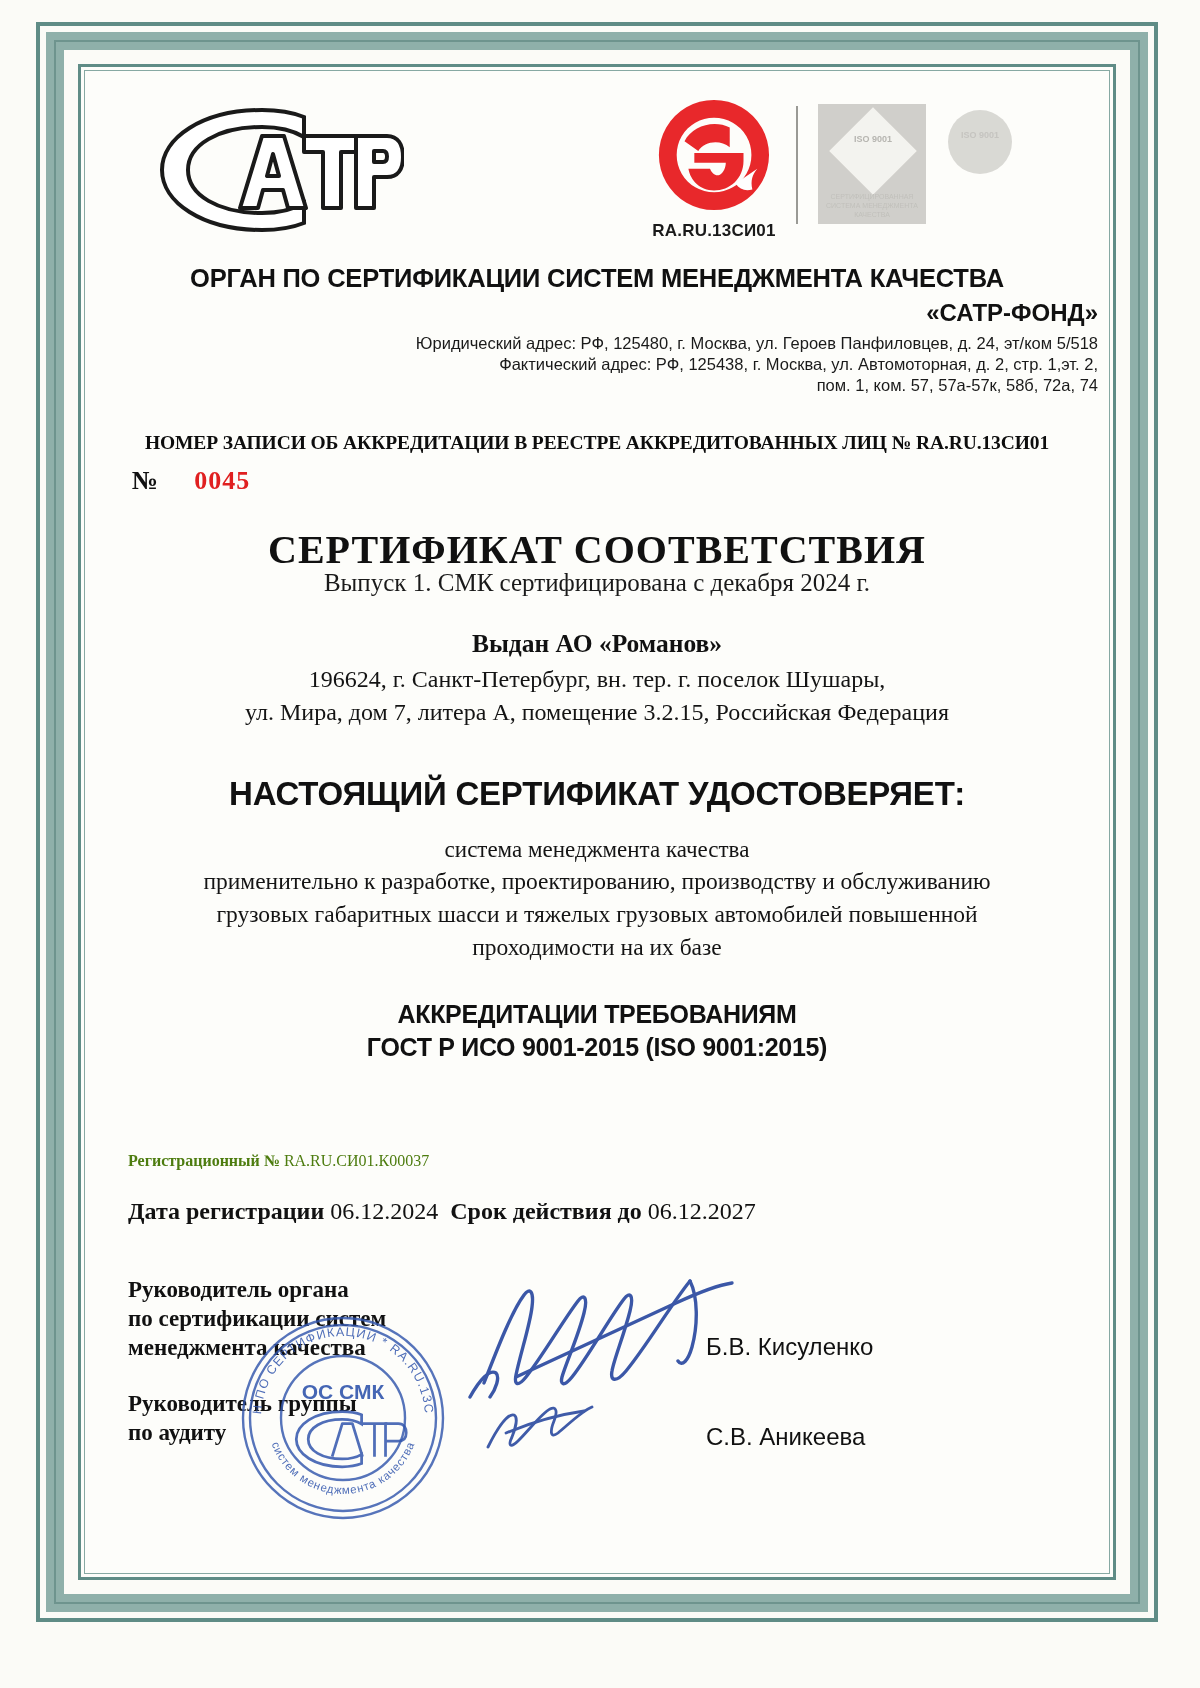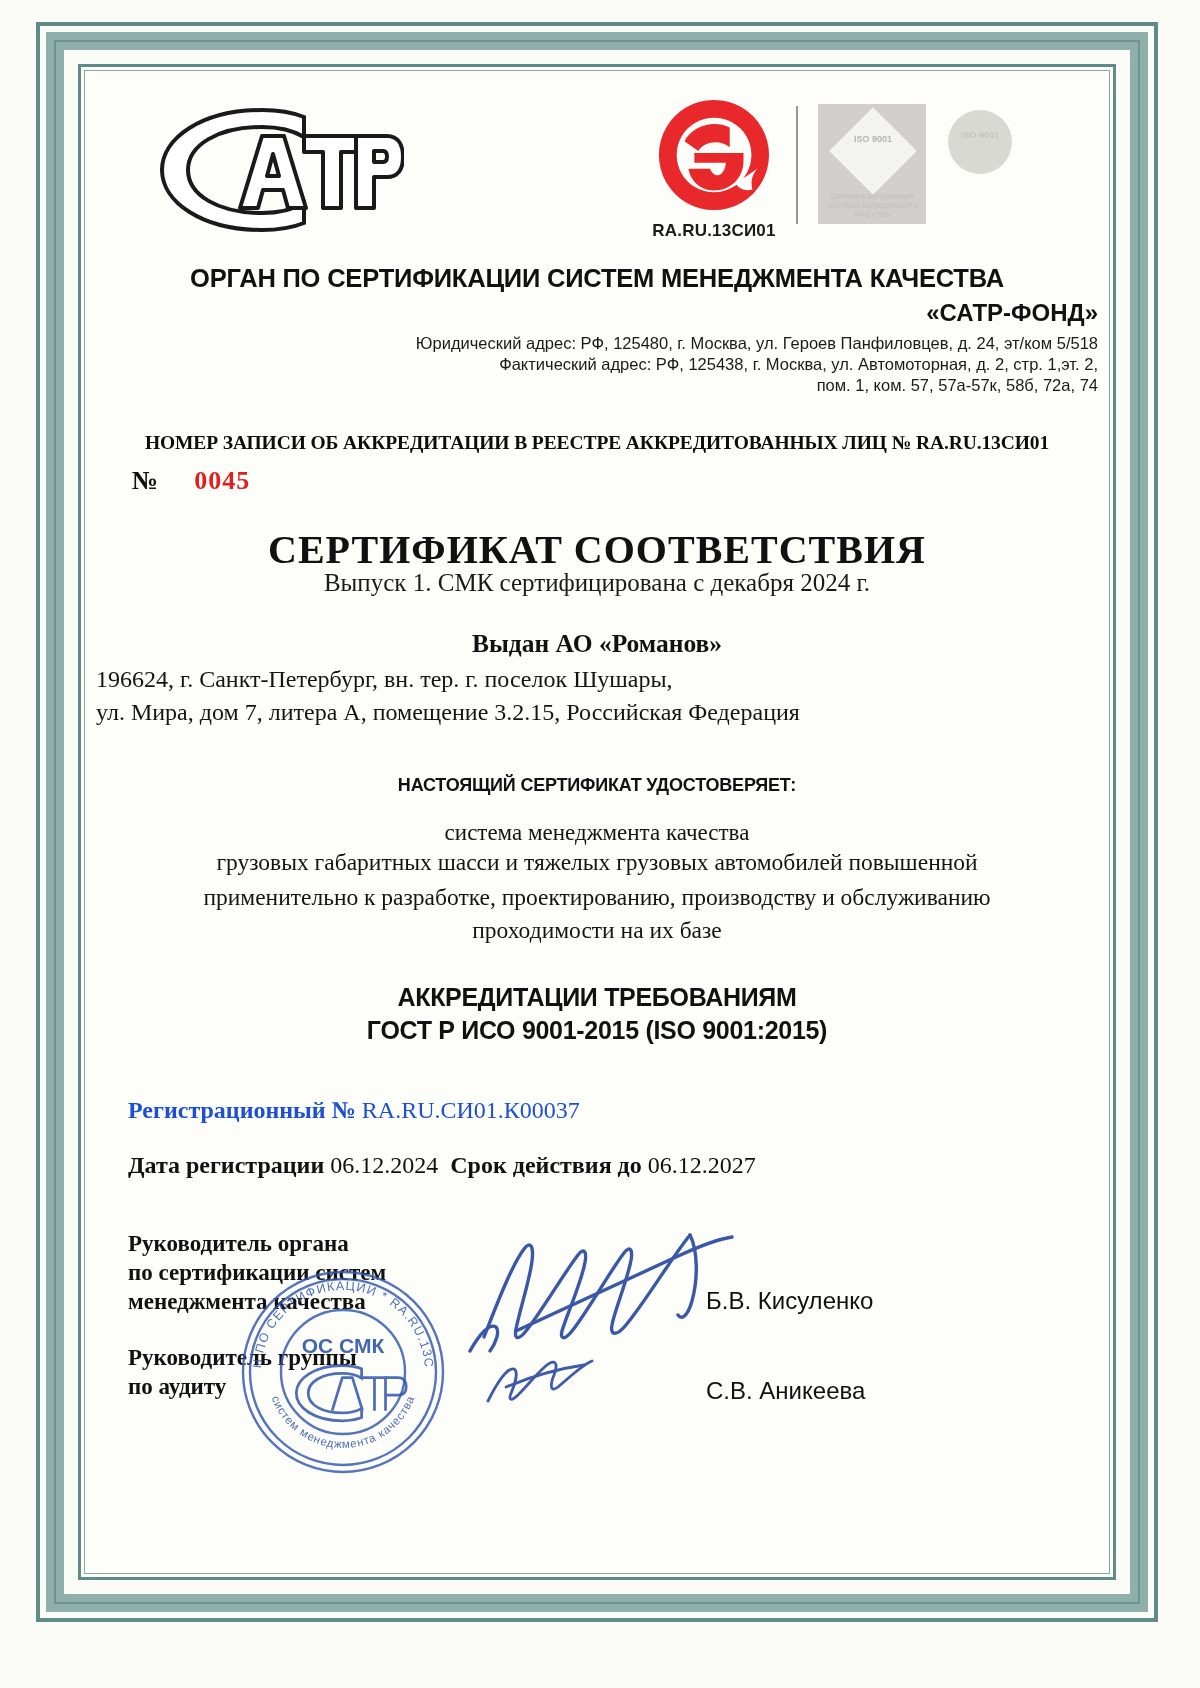--- a/index.html
+++ b/index.html
@@ -223,32 +223,33 @@
 
   .issued-to {
     text-align: center;
     font-family: "Liberation Serif", serif;
     font-weight: bold;
     font-size: 25.5px;
     color: #111;
     margin-top: 32px;
   }
   .issued-addr {
+    text-align: center;
     font-family: "Liberation Serif", serif;
     font-size: 24px;
     line-height: 33px;
     color: #141414;
     margin-top: 4px;
   }
 
   .certifies {
     text-align: center;
     font-family: "Liberation Sans", sans-serif;
     font-weight: bold;
-    font-size: 18px;
+    font-size: 33px;
     color: #111;
     margin-top: 46px;
     letter-spacing: -0.2px;
   }
   .scope-lead {
     text-align: center;
     font-family: "Liberation Serif", serif;
     font-size: 23px;
     color: #141414;
     margin-top: 24px;
@@ -267,23 +268,23 @@
     font-weight: bold;
     font-size: 25px;
     line-height: 33px;
     color: #111;
     margin-top: 34px;
     letter-spacing: -0.3px;
   }
 
   .reg-line {
     font-family: "Liberation Serif", serif;
-    font-size: 24px;
-    color: #1d4ed8;
-    margin-top: 50px;
+    font-size: 16px;
+    color: #4d7c0f;
+    margin-top: 88px;
     padding-left: 32px;
   }
   .reg-line b { font-weight: bold; }
   .date-line {
     font-family: "Liberation Serif", serif;
     font-size: 24px;
     color: #111;
     margin-top: 28px;
     padding-left: 32px;
   }
@@ -386,22 +387,22 @@
 
     <div class="cert-title">СЕРТИФИКАТ  СООТВЕТСТВИЯ</div>
     <div class="cert-sub">Выпуск 1. СМК сертифицирована с декабря 2024 г.</div>
 
     <div class="issued-to">Выдан АО «Романов»</div>
     <div class="issued-addr">196624, г. Санкт-Петербург, вн. тер. г. поселок Шушары,</div>
     <div class="issued-addr" style="margin-top:0">ул. Мира, дом 7, литера А, помещение 3.2.15, Российская Федерация</div>
 
     <div class="certifies">НАСТОЯЩИЙ СЕРТИФИКАТ УДОСТОВЕРЯЕТ:</div>
     <div class="scope-lead">система менеджмента качества</div>
+    <div class="scope-body">применительно к разработке, проектированию, производству и обслуживанию</div>
     <div class="scope-body" style="margin-top:0">грузовых габаритных шасси и тяжелых грузовых автомобилей повышенной</div>
-    <div class="scope-body">применительно к разработке, проектированию, производству и обслуживанию</div>
     <div class="scope-body" style="margin-top:0">проходимости на их базе</div>
 
     <div class="conforms">АККРЕДИТАЦИИ ТРЕБОВАНИЯМ</div>
     <div class="conforms" style="margin-top:0">ГОСТ Р ИСО 9001-2015 (ISO 9001:2015)</div>
 
     <div class="reg-line">
       <b>Регистрационный №</b>
       <span>RA.RU.СИ01.К00037</span>
     </div>
     <div class="date-line">

